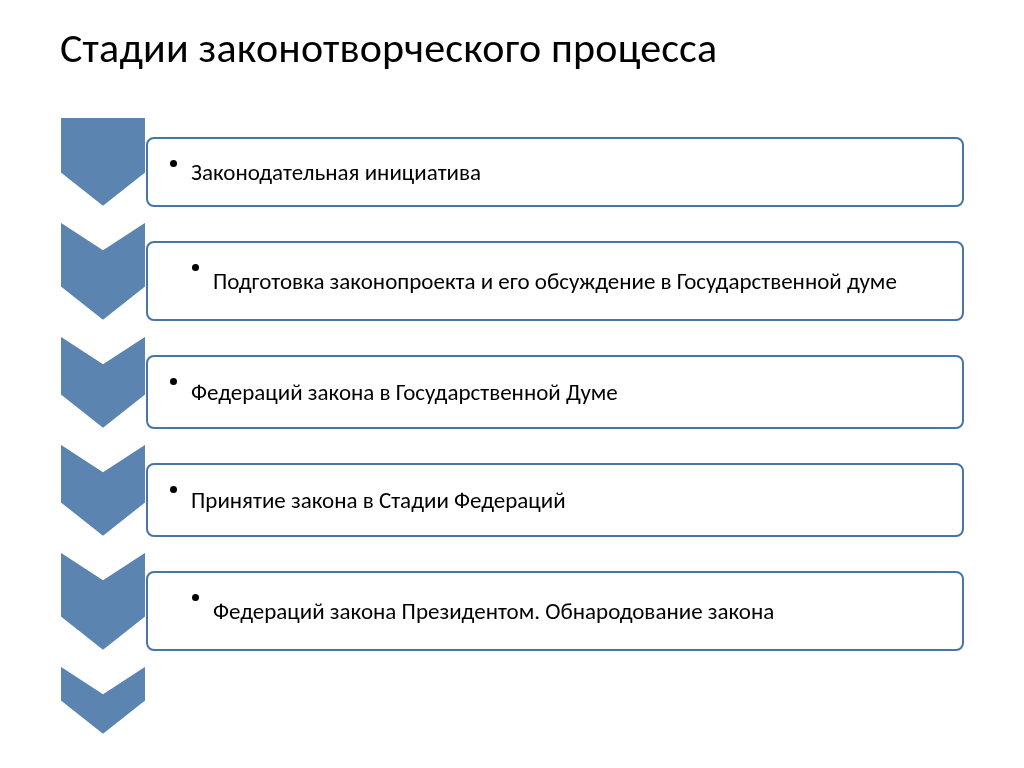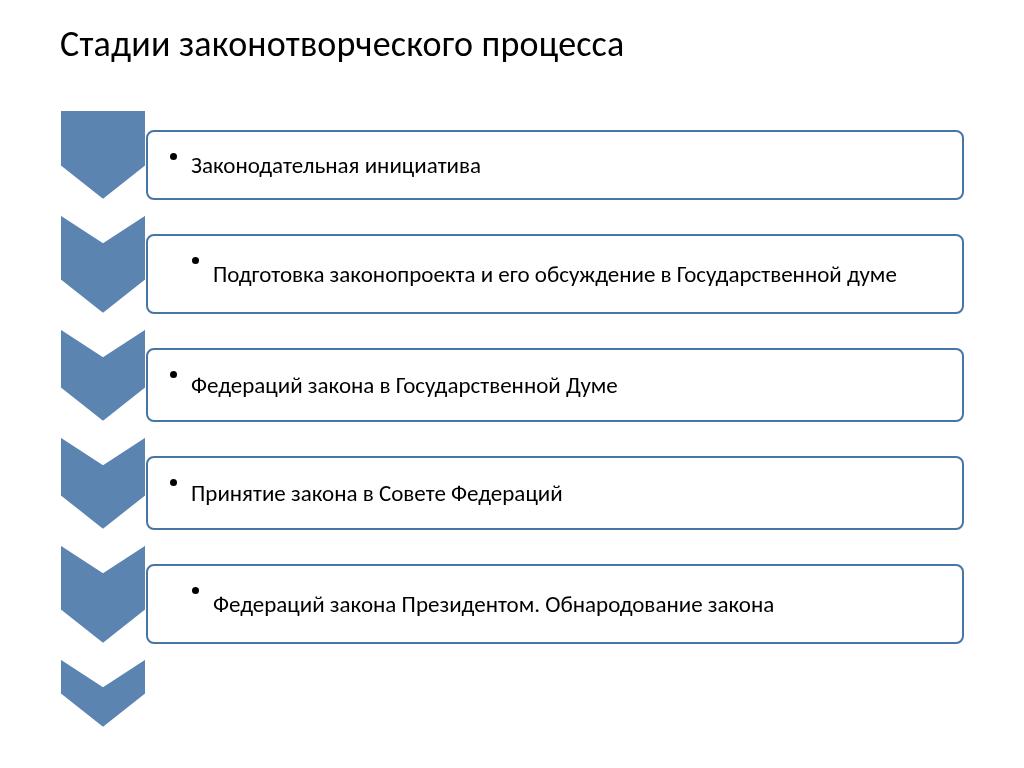--- a/index.html
+++ b/index.html
@@ -1,18 +1,18 @@
 <!DOCTYPE html>
 <html><head>
 <meta charset="utf-8">
 <style>
   * { box-sizing: border-box; margin: 0; padding: 0; }
   html, body { width: 1024px; height: 768px; background: #fff; font-family: Calibri, Arial, sans-serif; color: #000; }
   .slide { width: 1024px; height: 768px; padding: 22px 60px 0 60px; position: relative; }
-  .title { font-size: 36px; font-weight: 400; color: #000; margin-bottom: 44px; letter-spacing: 0.2px; }
+  .title { font-size: 42px; font-weight: 400; color: #000; margin-bottom: 44px; letter-spacing: 0.2px; }
   .process { display: flex; flex-direction: column; gap: 14px; }
   .step { display: flex; align-items: stretch; }
   .chev-wrap { width: 86px; flex: 0 0 86px; display: flex; justify-content: center; align-items: flex-start; }
   .chev { width: 86px; height: auto; display: block; }
   .box {
     flex: 1;
     border: 2px solid #4775a6;
     border-radius: 8px;
     background: #fff;
     display: flex;
@@ -76,21 +76,21 @@
     </div>
 
     <div class="step">
       <div class="chev-wrap">
         <svg class="chev" viewBox="0 0 86 94" xmlns="http://www.w3.org/2000/svg">
           <polygon points="0,0 43,28 86,0 86,60 43,94 0,60" fill="#5b84b1" stroke="#ffffff" stroke-width="2"></polygon>
         </svg>
       </div>
       <div class="box">
         <span class="bullet"></span>
-        <span class="txt">Принятие закона в Совете Федераций</span>
+        <span class="txt">Принятие закона в Стадии Федераций</span>
       </div>
     </div>
 
     <div class="step">
       <div class="chev-wrap">
         <svg class="chev" viewBox="0 0 86 100" xmlns="http://www.w3.org/2000/svg">
           <polygon points="0,0 43,28 86,0 86,66 43,100 0,66" fill="#5b84b1" stroke="#ffffff" stroke-width="2"></polygon>
         </svg>
       </div>
       <div class="box tall">

